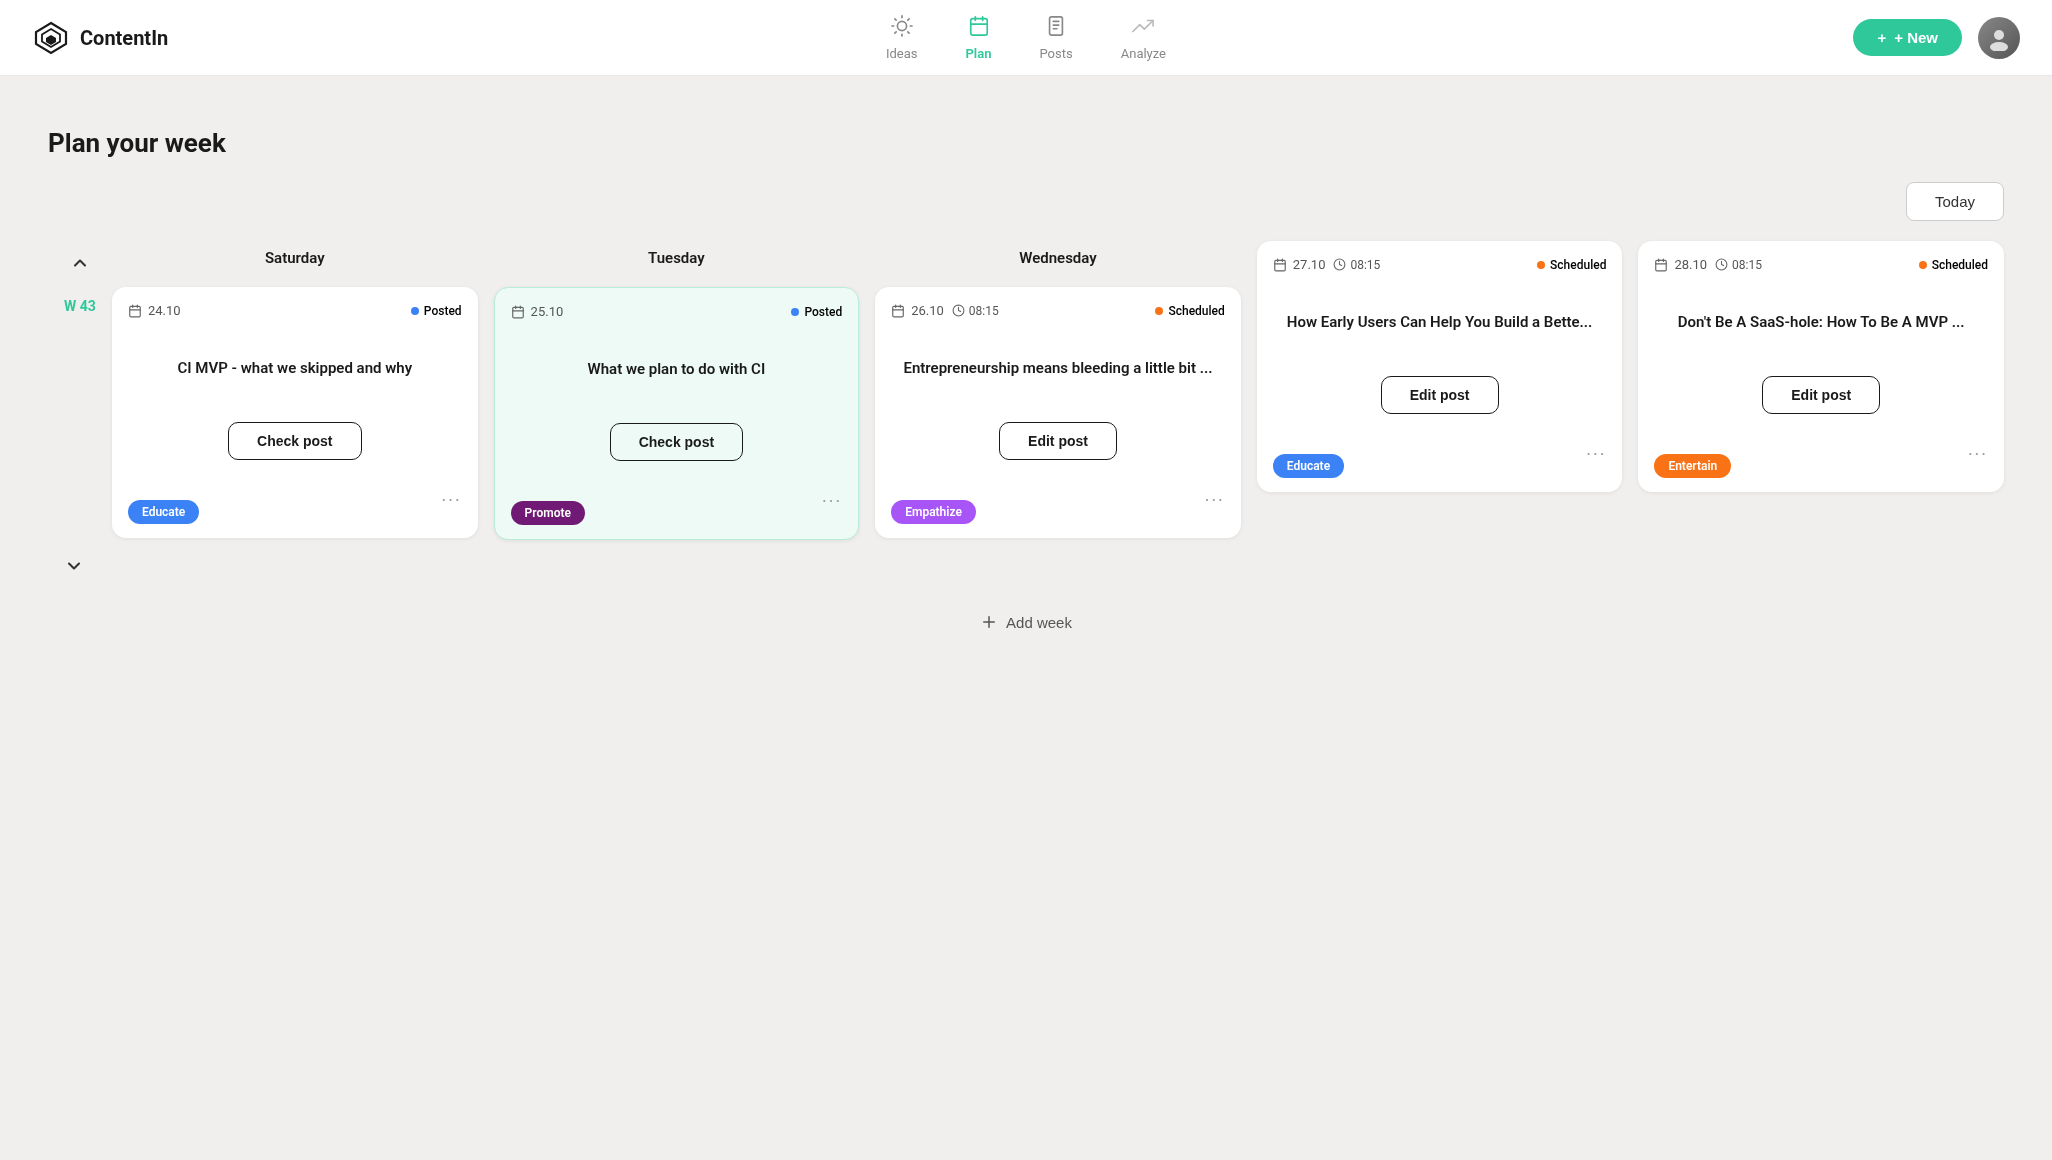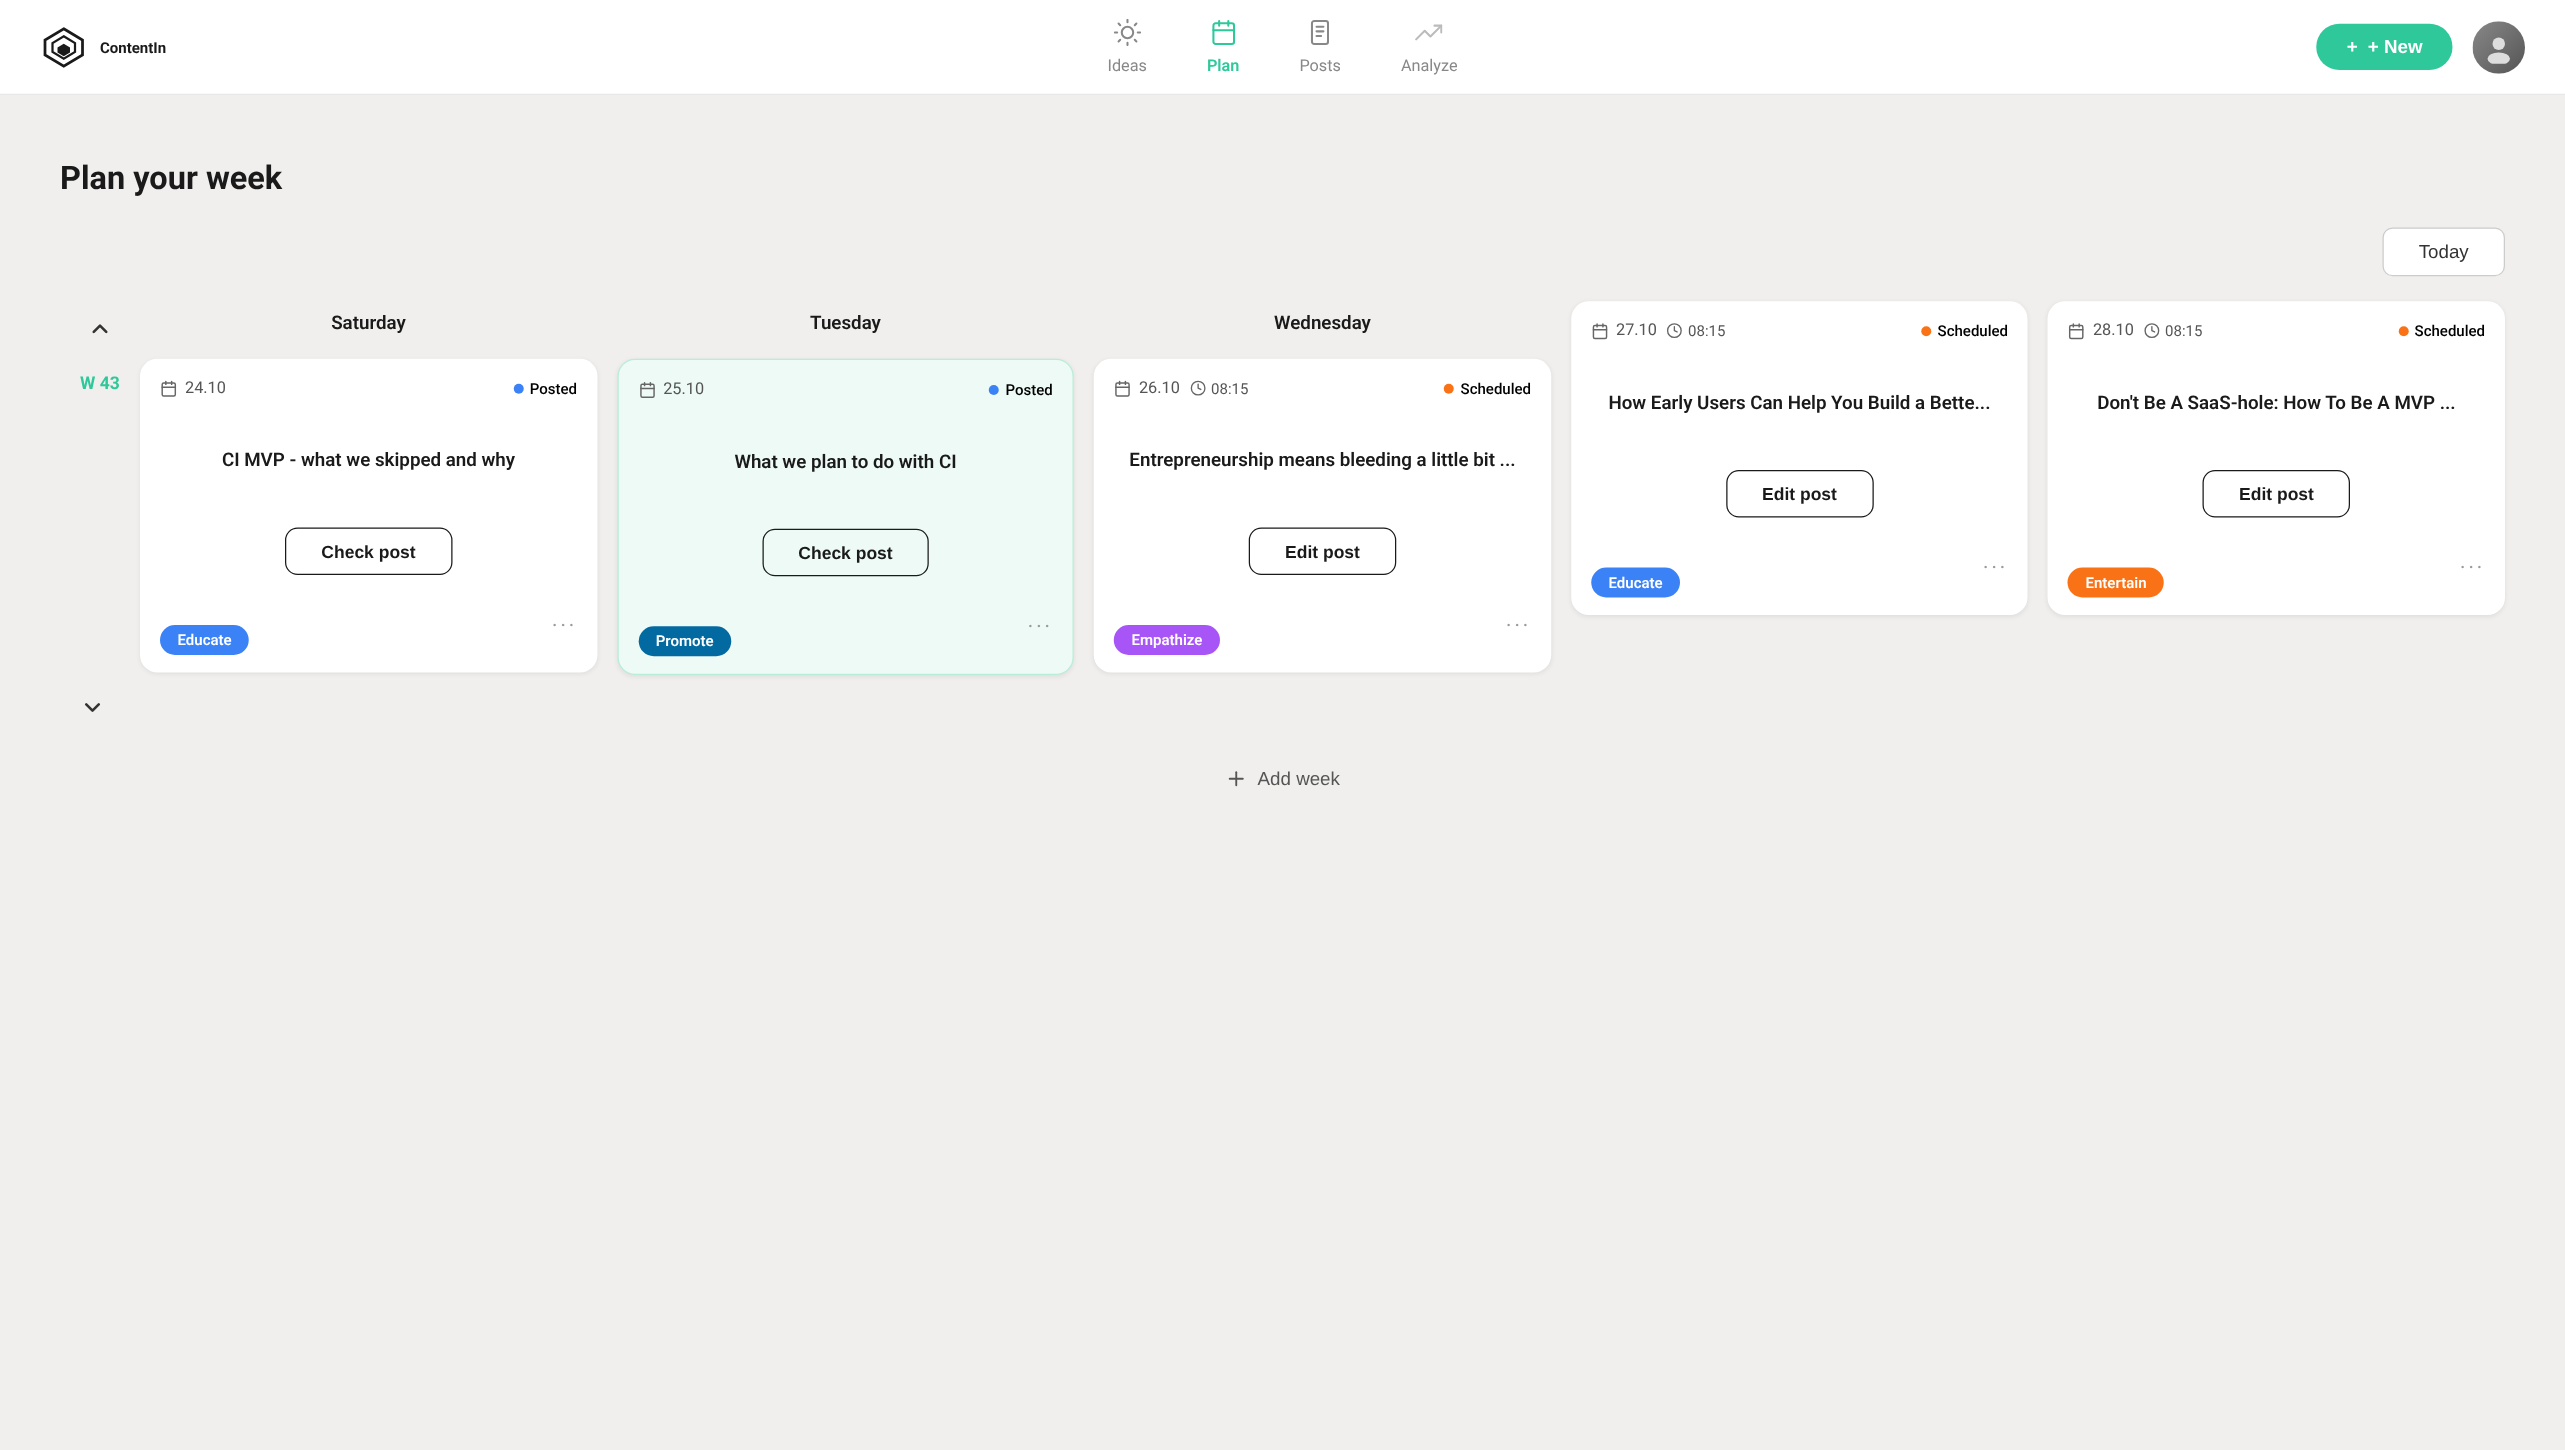--- a/index.html
+++ b/index.html
@@ -23,21 +23,21 @@
       display: flex;
       align-items: center;
       gap: 10px;
       flex: 0 0 auto;
     }
     .logo-icon {
       width: 38px;
       height: 38px;
     }
     .logo-text {
-      font-size: 12px;
+      font-size: 20px;
       font-weight: 700;
       color: #1a1a1a;
     }
     .nav {
       display: flex;
       align-items: center;
       gap: 48px;
       position: absolute;
       left: 50%;
       transform: translateX(-50%);
@@ -259,21 +259,21 @@
     }
     .tag {
       border-radius: 20px;
       padding: 5px 14px;
       font-size: 12px;
       font-weight: 600;
       color: #fff;
       margin-top: 24px;
     }
     .tag.educate { background: #3b82f6; }
-    .tag.promote { background: #0369a1; border-radius: 12px; }
+    .tag.promote { background: #701a75; border-radius: 12px; }
     .tag.empathize { background: #a855f7; }
     .tag.entertain { background: #f97316; }
 
     .more-dots {
       color: #999;
       font-size: 18px;
       cursor: pointer;
       letter-spacing: 2px;
     }
 

